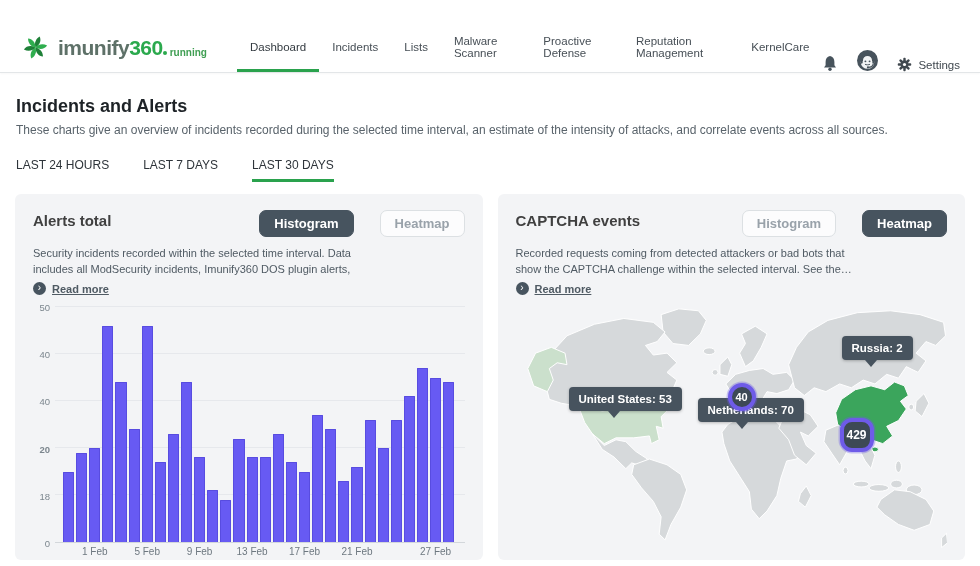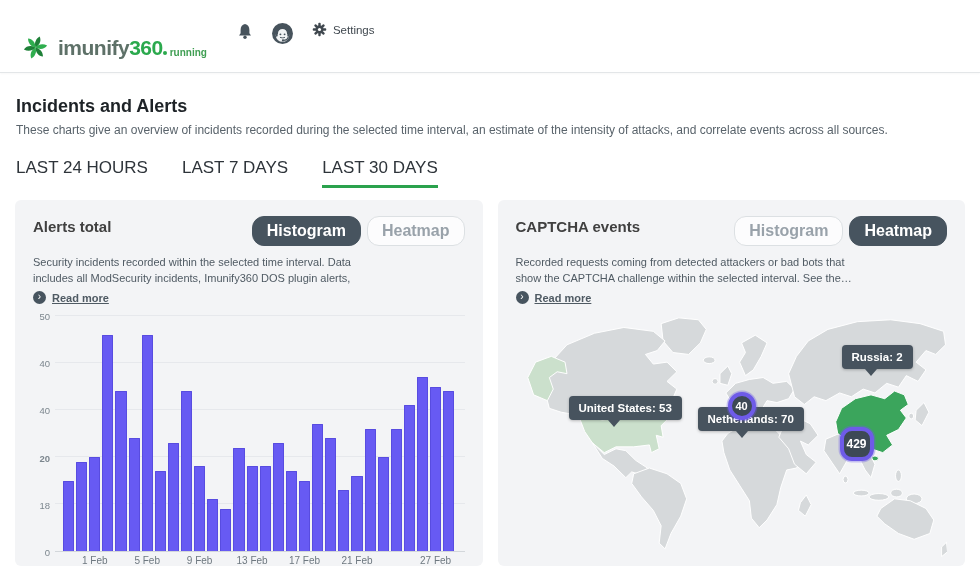--- a/index.html
+++ b/index.html
@@ -19,39 +19,39 @@
   .brand-text { display:flex; flex-direction:row; align-items:flex-end; line-height:1; }
   .brand-names { font-size:21px; letter-spacing:-0.5px; }
   .brand-imunify { color:#5e7168; font-weight:600; }
   .brand-360 { color:#2ba94d; font-weight:700; }
   .brand-status { display:flex; align-items:center; gap:3px; margin-top:2px; }
   .brand-status .dot { width:4px; height:4px; border-radius:50%; background:#2ba94d; display:inline-block; }
   .brand-status .txt { font-size:10px; font-weight:700; color:#3f9e52; }
   .nav { display:flex; align-items:stretch; gap:0; flex:1; list-style:none; }
   .nav li { display:flex; align-items:center; padding:0 13px; font-size:11.5px; color:#474f56; cursor:pointer; border-bottom:3px solid transparent; padding-top:3px; }
   .nav li.active { border-bottom-color:#2aa24d; color:#343b41; }
-  .nav-right { display:flex; align-items:flex-start; gap:18px; }
+  .nav-right { display:flex; align-items:flex-end; gap:18px; }
   .settings { display:flex; align-items:center; gap:6px; font-size:11.5px; color:#40484f; cursor:pointer; }
   .icon-btn { display:flex; align-items:center; cursor:pointer; }
   
   .page-head { margin:96px 16px 0; }
   .page-title { font-size:18px; font-weight:700; color:#1e2327; }
   .page-sub { margin-top:6px; font-size:12px; color:#59636b; }
   .tabs { display:flex; gap:34px; margin:21px 16px 0; }
-  .tab { font-size:17px; color:#2e343a; padding-bottom:7px; cursor:pointer; border-bottom:3px solid transparent; }
+  .tab { font-size:12px; color:#2e343a; padding-bottom:7px; cursor:pointer; border-bottom:3px solid transparent; }
   .tab.active { border-bottom-color:#2aa24d; }
   
   .panels { display:flex; gap:15px; margin:12px 15px 0; }
   .panel { flex:1; height:366px; background:#f3f4f6; border-radius:6px; padding:16px 18px; position:relative; }
   .panel-head { display:flex; justify-content:space-between; align-items:flex-start; }
   .panel-title { font-size:15px; font-weight:700; color:#404040; padding-top:2px; }
   .toggle { display:flex; gap:6px; }
   .toggle button {
-    font-family:inherit; font-size:16px; padding:5px 14px; border-radius:12px;
-    background:#fcfcfd; border:1px solid #dce0e3; color:#99a2aa; cursor:pointer; font-weight:600;
+    font-family:inherit; font-size:13px; padding:5px 14px; border-radius:7px;
+    background:#fcfcfd; border:1px solid #dce0e3; color:#99a2aa; cursor:pointer; font-weight:600;margin-left:20px;
   }
   .toggle button.on { background:#47545f; border-color:#47545f; color:#fff; }
   .panel-desc { margin-top:9px; font-size:11px; line-height:1.45; color:#4f5a63; max-width:352px; height:32px; overflow:hidden; }
   .read-more { display:flex; align-items:center; gap:6px; margin-top:4px; cursor:pointer; width:max-content; }
   .rm-icon { width:13px; height:13px; border-radius:50%; background:#47545f; color:#fff; display:flex; align-items:center; justify-content:center; }
   .rm-icon::after { content:"›"; font-size:10px; line-height:1; margin-top:-1px; }
   .rm-text { font-size:11px; font-weight:700; color:#4f5a63; text-decoration:underline; }
   
   .chart { display:flex; margin-top:12px; }
   .y-axis { width:22px; position:relative; height:236px; }
@@ -96,20 +96,29 @@
         <div class="brand-names">
           <span class="brand-imunify">imunify</span><span class="brand-360">360</span>
         </div>
         <div class="brand-status">
           <span class="dot"></span>
           <span class="txt">running</span>
         </div>
       </div>
     </div>
 
+    <ul class="nav">
+        <li class="active">Dashboard</li>
+        <li class="">Incidents</li>
+        <li class="">Lists</li>
+        <li class="">Malware Scanner</li>
+        <li class="">Proactive Defense</li>
+        <li class="">Reputation Management</li>
+        <li class="">KernelCare</li>
+      </ul>
 
     <div class="nav-right">
       <span class="icon-btn">
         <svg width="16" height="18" viewBox="0 0 16 17">
           <path d="M8,1.6 C5,2.1 3.6,4.6 3.6,7.6 L3.6,10.8 L2,13 L14,13 L12.4,10.8 L12.4,7.6 C12.4,4.6 11,2.1 8,1.6 Z" fill="#47535c"></path>
           <circle cx="8" cy="14.8" r="1.7" fill="#47535c"></circle>
         </svg>
       </span>
       <span class="icon-btn">
         <svg width="23" height="23" viewBox="0 0 22 22">

